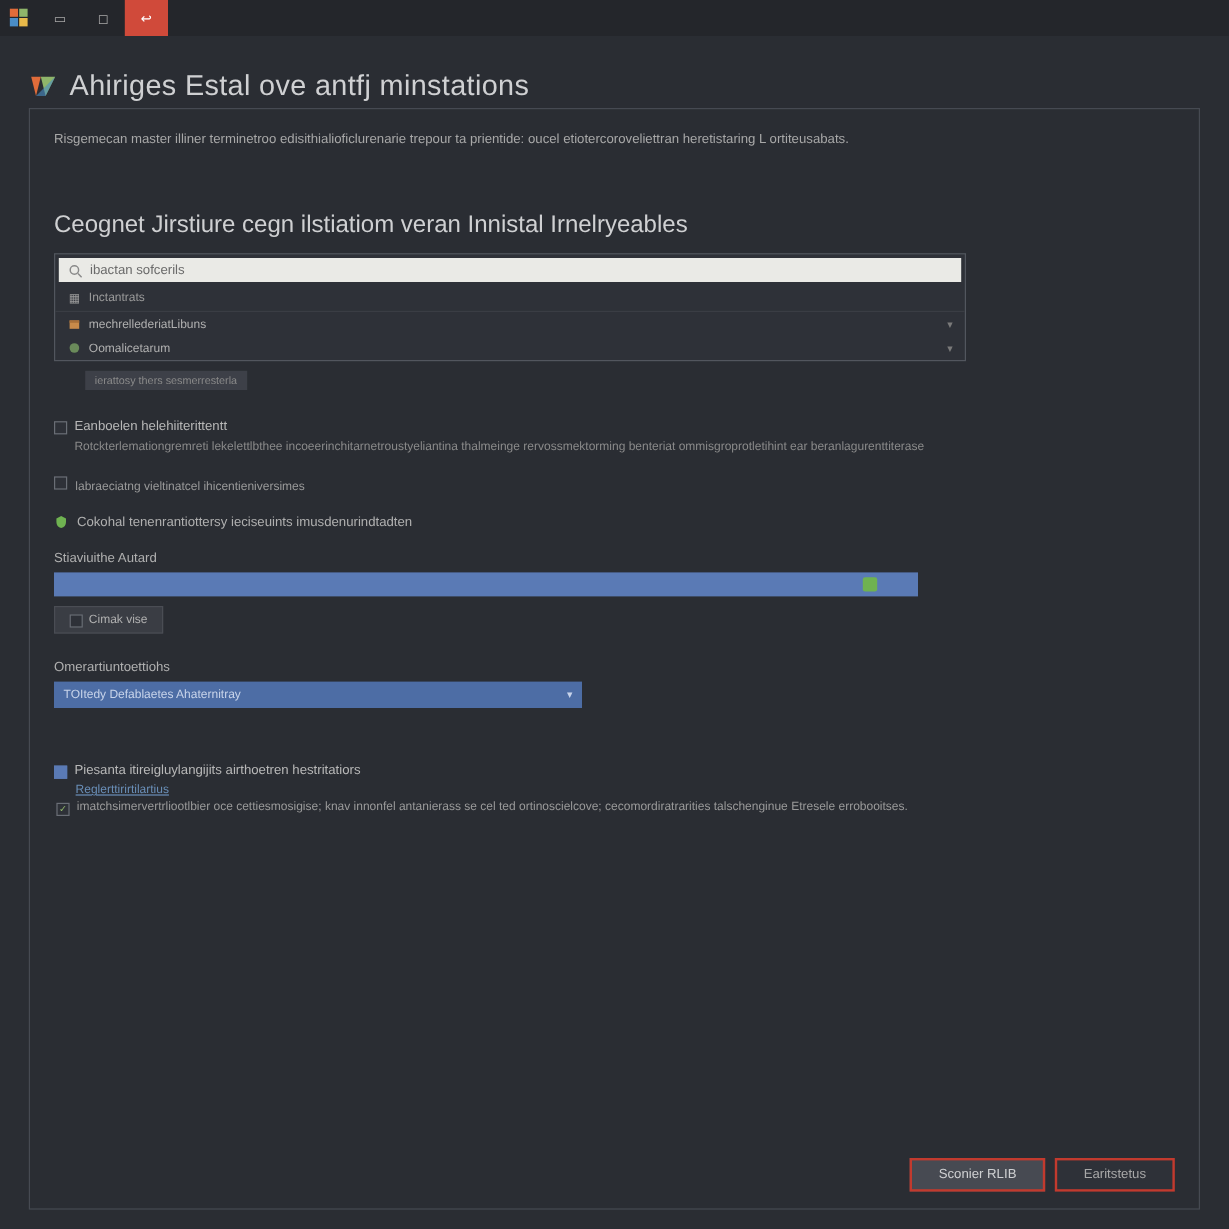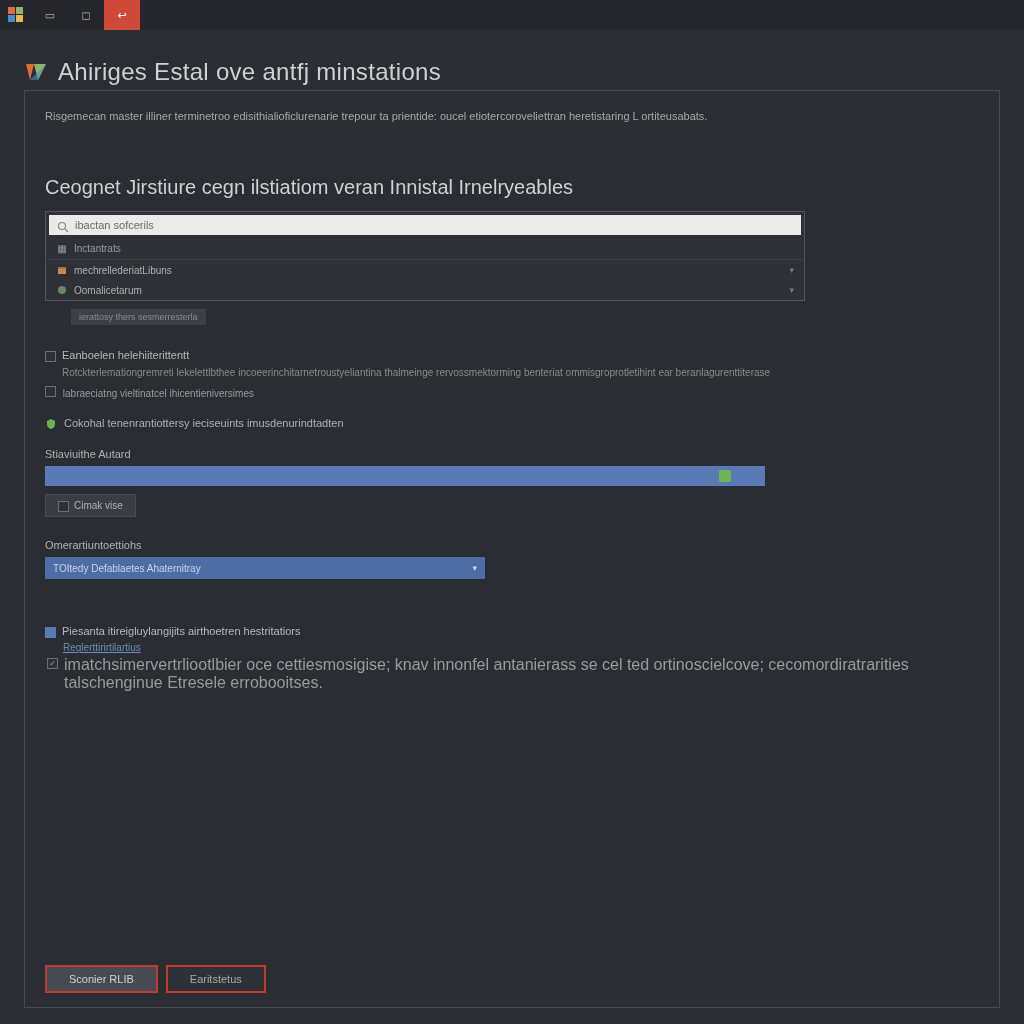--- a/index.html
+++ b/index.html
@@ -34,45 +34,45 @@
 .listbox-header { display: flex; align-items: center; height: 22px; padding: 0 10px; font-size: 10px; color: #9a9a9a; border-bottom: 1px solid #3a3d44; gap: 6px; }
 .list-item { display: flex; align-items: center; height: 20px; padding: 0 10px; font-size: 10px; color: #b0b0b0; gap: 6px; }
 .list-item .chev { margin-left: auto; font-size: 9px; color: #7a7a7a; }
 .item-icon { width: 12px; height: 12px; display: inline-flex; align-items: center; justify-content: center; }
 
 .sub-block { margin-top: 8px; margin-left: 26px; }
 .badge-row { display: flex; gap: 4px; margin-bottom: 4px; }
 .badge { background: #3d4048; font-size: 9px; color: #8a8a8a; padding: 3px 8px; }
 
 .checkbox-row { display: flex; align-items: flex-start; gap: 6px; margin-top: 20px; font-size: 11px; color: #b8b8b8; }
-.checkbox-row.sm { font-size: 16px; color: #9a9a9a; margin-top: 3px; }
+.checkbox-row.sm { font-size: 10px; color: #9a9a9a; margin-top: 3px; }
 .checkbox-box { width: 11px; height: 11px; border: 1px solid #6a6e76; background: #2e3138; flex-shrink: 0; margin-top: 2px; display: inline-flex; align-items: center; justify-content: center; }
 .checkbox-box.checked::after { content: "✓"; font-size: 8px; color: #8fb56a; }
 .checkbox-box.filled { background: #5a7ab5; border-color: #5a7ab5; }
 .chk-desc { font-size: 10px; color: #8a8a8a; margin-top: 4px; margin-left: 17px; line-height: 1.4; }
 
 .label-line { font-size: 11px; color: #b0b0b0; margin-top: 18px; }
-.label-line.sm { font-size: 10px; color: #9a9a9a; margin-top: 4px; }
+.label-line.sm { font-size: 10px; color: #9a9a9a; margin-top: 15px; }
 .inline-icon { display: inline-flex; width: 12px; height: 12px; vertical-align: middle; margin-right: 4px; }
 
 
 .progress-wrap { margin-top: 6px; }
 .progress-bar { width: 720px; height: 20px; background: #5a7ab5; position: relative; }
 .progress-ind { position: absolute; right: 34px; top: 4px; width: 12px; height: 12px; background: #6fb251; border-radius: 2px; }
 .below-btn { margin-top: 8px; background: #3a3d44; border: 1px solid #4a4d54; font-size: 10px; color: #b0b0b0; padding: 4px 12px; display: inline-flex; align-items: center; gap: 5px; }
 
 
 .dropdown { margin-top: 6px; width: 440px; height: 22px; background: #4d6da5; display: flex; align-items: center; padding: 0 8px; gap: 24px; }
 .dropdown-text { font-size: 10px; color: #c8d4ea; flex: 1; }
 .dropdown-chev { font-size: 9px; color: #c8d4ea; }
 
 .link-text { font-size: 10px; color: #6a8fb8; text-decoration: underline; margin-left: 18px; margin-top: 4px; display: inline-block; }
 
 
-.footer { margin-top: auto; display: flex; gap: 8px; padding-top: 10px; }
+.footer { margin-top: auto; display: flex; justify-content: flex-end; gap: 8px; padding-top: 10px; }
 .btn { padding: 6px 22px; font-size: 11px; border: 2px solid #c23a2e; cursor: pointer; }
 .btn-primary { background: #474a52; color: #cfd0d2; }
 .btn-secondary { background: #2e3138; color: #a8a8a8; }
 </style>
 </head>
 <body>
 
 <div class="titlebar">
   <span class="titlebar-icon">
     <svg viewBox="0 0 16 16">

